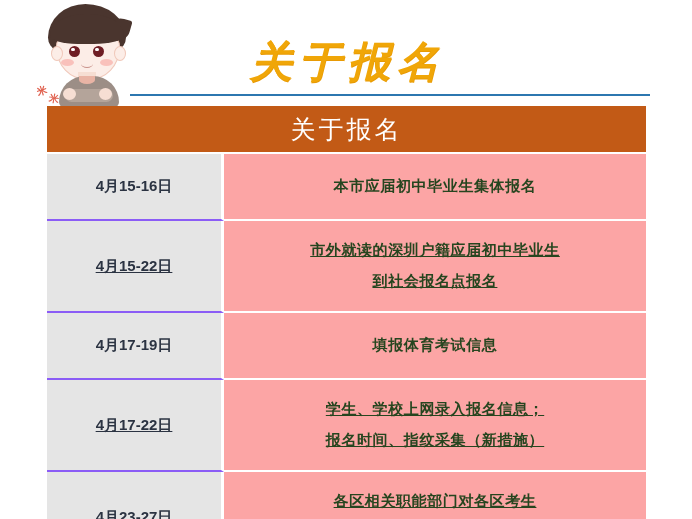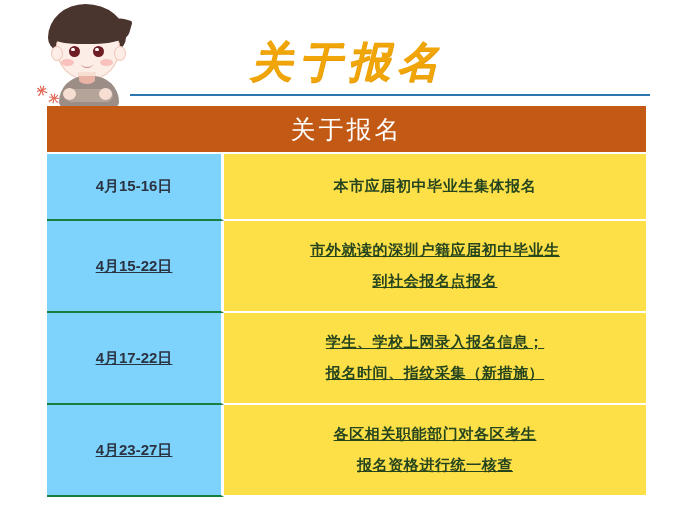--- a/index.html
+++ b/index.html
@@ -72,33 +72,33 @@
     font-weight: normal;
     text-align: center;
     height: 44px;
     letter-spacing: 3px;
     font-family: "DejaVu Serif", "Liberation Serif", serif;
     border-bottom: 2px solid #ffffff;
   }
 
   td.date-cell {
     width: 172px;
-    background: #7dd3fc;
+    background: #e5e5e5;
     color: #2B3342;
     font-size: 15px;
     font-weight: bold;
     text-align: center;
     vertical-align: middle;
     border-right: 3px solid #ffffff;
-    border-bottom: 2px solid #15803d;
+    border-bottom: 2px solid #8b5cf6;
     letter-spacing: 0px;
   }
 
   td.desc-cell {
-    background: #fde047;
+    background: #fca5a5;
     color: #26451F;
     font-size: 15px;
     font-weight: bold;
     text-align: center;
     vertical-align: middle;
     border-bottom: 2px solid #ffffff;
     letter-spacing: 0.6px;
     line-height: 2.05;
     padding: 6px 10px;
   }
@@ -273,20 +273,26 @@
         <span class="desc-line">本市应届初中毕业生集体报名</span>
       </td>
     </tr>
     <tr class="row-h2">
       <td class="date-cell">4月15-22日</td>
       <td class="desc-cell">
         <span class="desc-line">市外就读的深圳户籍应届初中毕业生</span>
         <span class="desc-line">到社会报名点报名</span>
       </td>
     </tr>
+    <tr class="row-h1">
+      <td class="date-cell">4月17-19日</td>
+      <td class="desc-cell">
+        <span class="desc-line">填报体育考试信息</span>
+      </td>
+    </tr>
     <tr class="row-h2">
       <td class="date-cell">4月17-22日</td>
       <td class="desc-cell">
         <span class="desc-line">学生、学校上网录入报名信息；</span>
         <span class="desc-line">报名时间、指纹采集（新措施）</span>
       </td>
     </tr>
     <tr class="row-h2">
       <td class="date-cell">4月23-27日</td>
       <td class="desc-cell">

